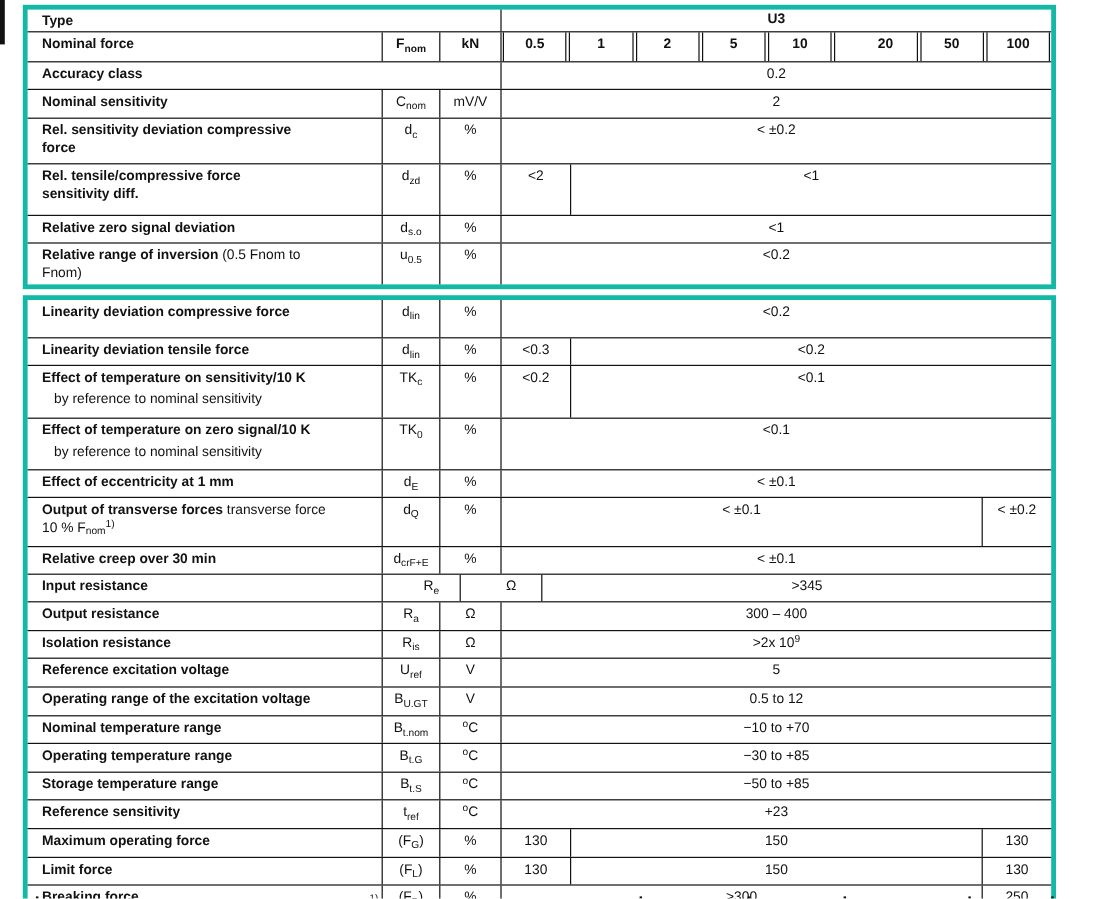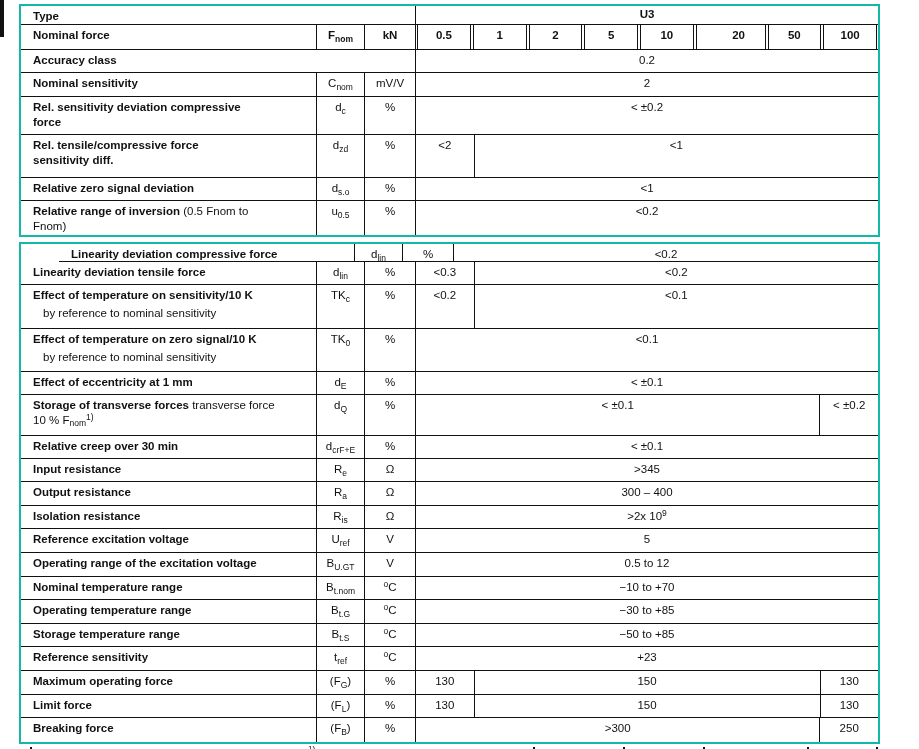--- a/index.html
+++ b/index.html
@@ -2,21 +2,21 @@
 <html><head>
 <meta charset="utf-8">
 <style>
   html,body{margin:0;padding:0;background:#fff;}
   .page{
     position:relative;width:919px;height:749px;background:#ffffff;overflow:hidden;
     font-family:"Liberation Sans",sans-serif;color:#111;
   }
   .page-edge-mark{position:absolute;left:0;top:0;width:4px;height:37px;background:#111;}
   #spec-table{position:absolute;left:19px;top:4px;width:861px;}
-  .tsection{border:2px solid #14b8a6;box-sizing:border-box;background:#fff;}
+  .tsection{border:4px solid #14b8a6;box-sizing:border-box;background:#fff;}
   .tsection + .tsection{margin-top:5px;}
   .row{display:flex;align-items:stretch;box-sizing:border-box;border-bottom:1.5px solid #111;}
   .row:last-child{border-bottom:none;}
   .cell{box-sizing:border-box;overflow:hidden;}
   .lbl{
     width:296px;flex:0 0 296px;padding:3px 6px 2px 12px;font-weight:bold;
     font-size:11.5px;line-height:14.5px;border-right:1.5px solid #111;white-space:pre-line;text-align:left;
   }
   .lbl.full{width:395px;flex:0 0 395px;}
   .lbl .rest{font-weight:normal;}
@@ -116,21 +116,21 @@
         <div class="row normal" style="height: 34px;">
           <div class="cell lbl"><span>Relative range of inversion</span><span class="rest"> (0.5 Fnom to<br>Fnom)</span></div>
           <div class="cell sym">u<sub>0.5</sub></div>
           <div class="cell unit">%</div>
           <div class="vals">
             <div class="cell vcell" style="flex: 8 1 0px;">&lt;0.2</div>
           </div>
         </div>
       </div>
       <div class="tsection">
-        <div class="row normal" style="height: 18px; margin-left: 38px;">
+        <div class="row normal" style="height: 32px;">
           <div class="cell lbl"><span>Linearity deviation compressive force</span></div>
           <div class="cell sym">d<sub>lin</sub></div>
           <div class="cell unit">%</div>
           <div class="vals">
             <div class="cell vcell" style="flex: 8 1 0px;">&lt;0.2</div>
           </div>
         </div>
         <div class="row normal" style="height: 23px;">
           <div class="cell lbl"><span>Linearity deviation tensile force</span></div>
           <div class="cell sym">d<sub>lin</sub></div>
@@ -159,37 +159,37 @@
         </div>
         <div class="row normal" style="height: 23px;">
           <div class="cell lbl"><span>Effect of eccentricity at 1 mm</span></div>
           <div class="cell sym">d<sub>E</sub></div>
           <div class="cell unit">%</div>
           <div class="vals">
             <div class="cell vcell" style="flex: 8 1 0px;">&lt; ±0.1</div>
           </div>
         </div>
         <div class="row normal" style="height: 41px;">
-          <div class="cell lbl"><span>Storage of transverse forces</span><span class="rest"> transverse force<br>10 % F<sub>nom</sub><sup>1)</sup></span></div>
+          <div class="cell lbl"><span>Output of transverse forces</span><span class="rest"> transverse force<br>10 % F<sub>nom</sub><sup>1)</sup></span></div>
           <div class="cell sym">d<sub>Q</sub></div>
           <div class="cell unit">%</div>
           <div class="vals">
             <div class="cell vcell" style="flex: 7 1 0px;">&lt; ±0.1</div>
             <div class="cell vcell" style="flex: 1 1 0px;">&lt; ±0.2</div>
           </div>
         </div>
         <div class="row normal" style="height: 23px;">
           <div class="cell lbl"><span>Relative creep over 30 min</span></div>
           <div class="cell sym">d<sub>crF+E</sub></div>
           <div class="cell unit">%</div>
           <div class="vals">
             <div class="cell vcell" style="flex: 8 1 0px;">&lt; ±0.1</div>
           </div>
         </div>
-        <div class="row normal" style="height: 23px;">
+        <div class="row normal" style="height: 23px; gap: 17px;">
           <div class="cell lbl"><span>Input resistance</span></div>
           <div class="cell sym">R<sub>e</sub></div>
           <div class="cell unit">Ω</div>
           <div class="vals">
             <div class="cell vcell" style="flex: 8 1 0px;">&gt;345</div>
           </div>
         </div>
         <div class="row normal" style="height: 24px;">
           <div class="cell lbl"><span>Output resistance</span></div>
           <div class="cell sym">R<sub>a</sub></div>

